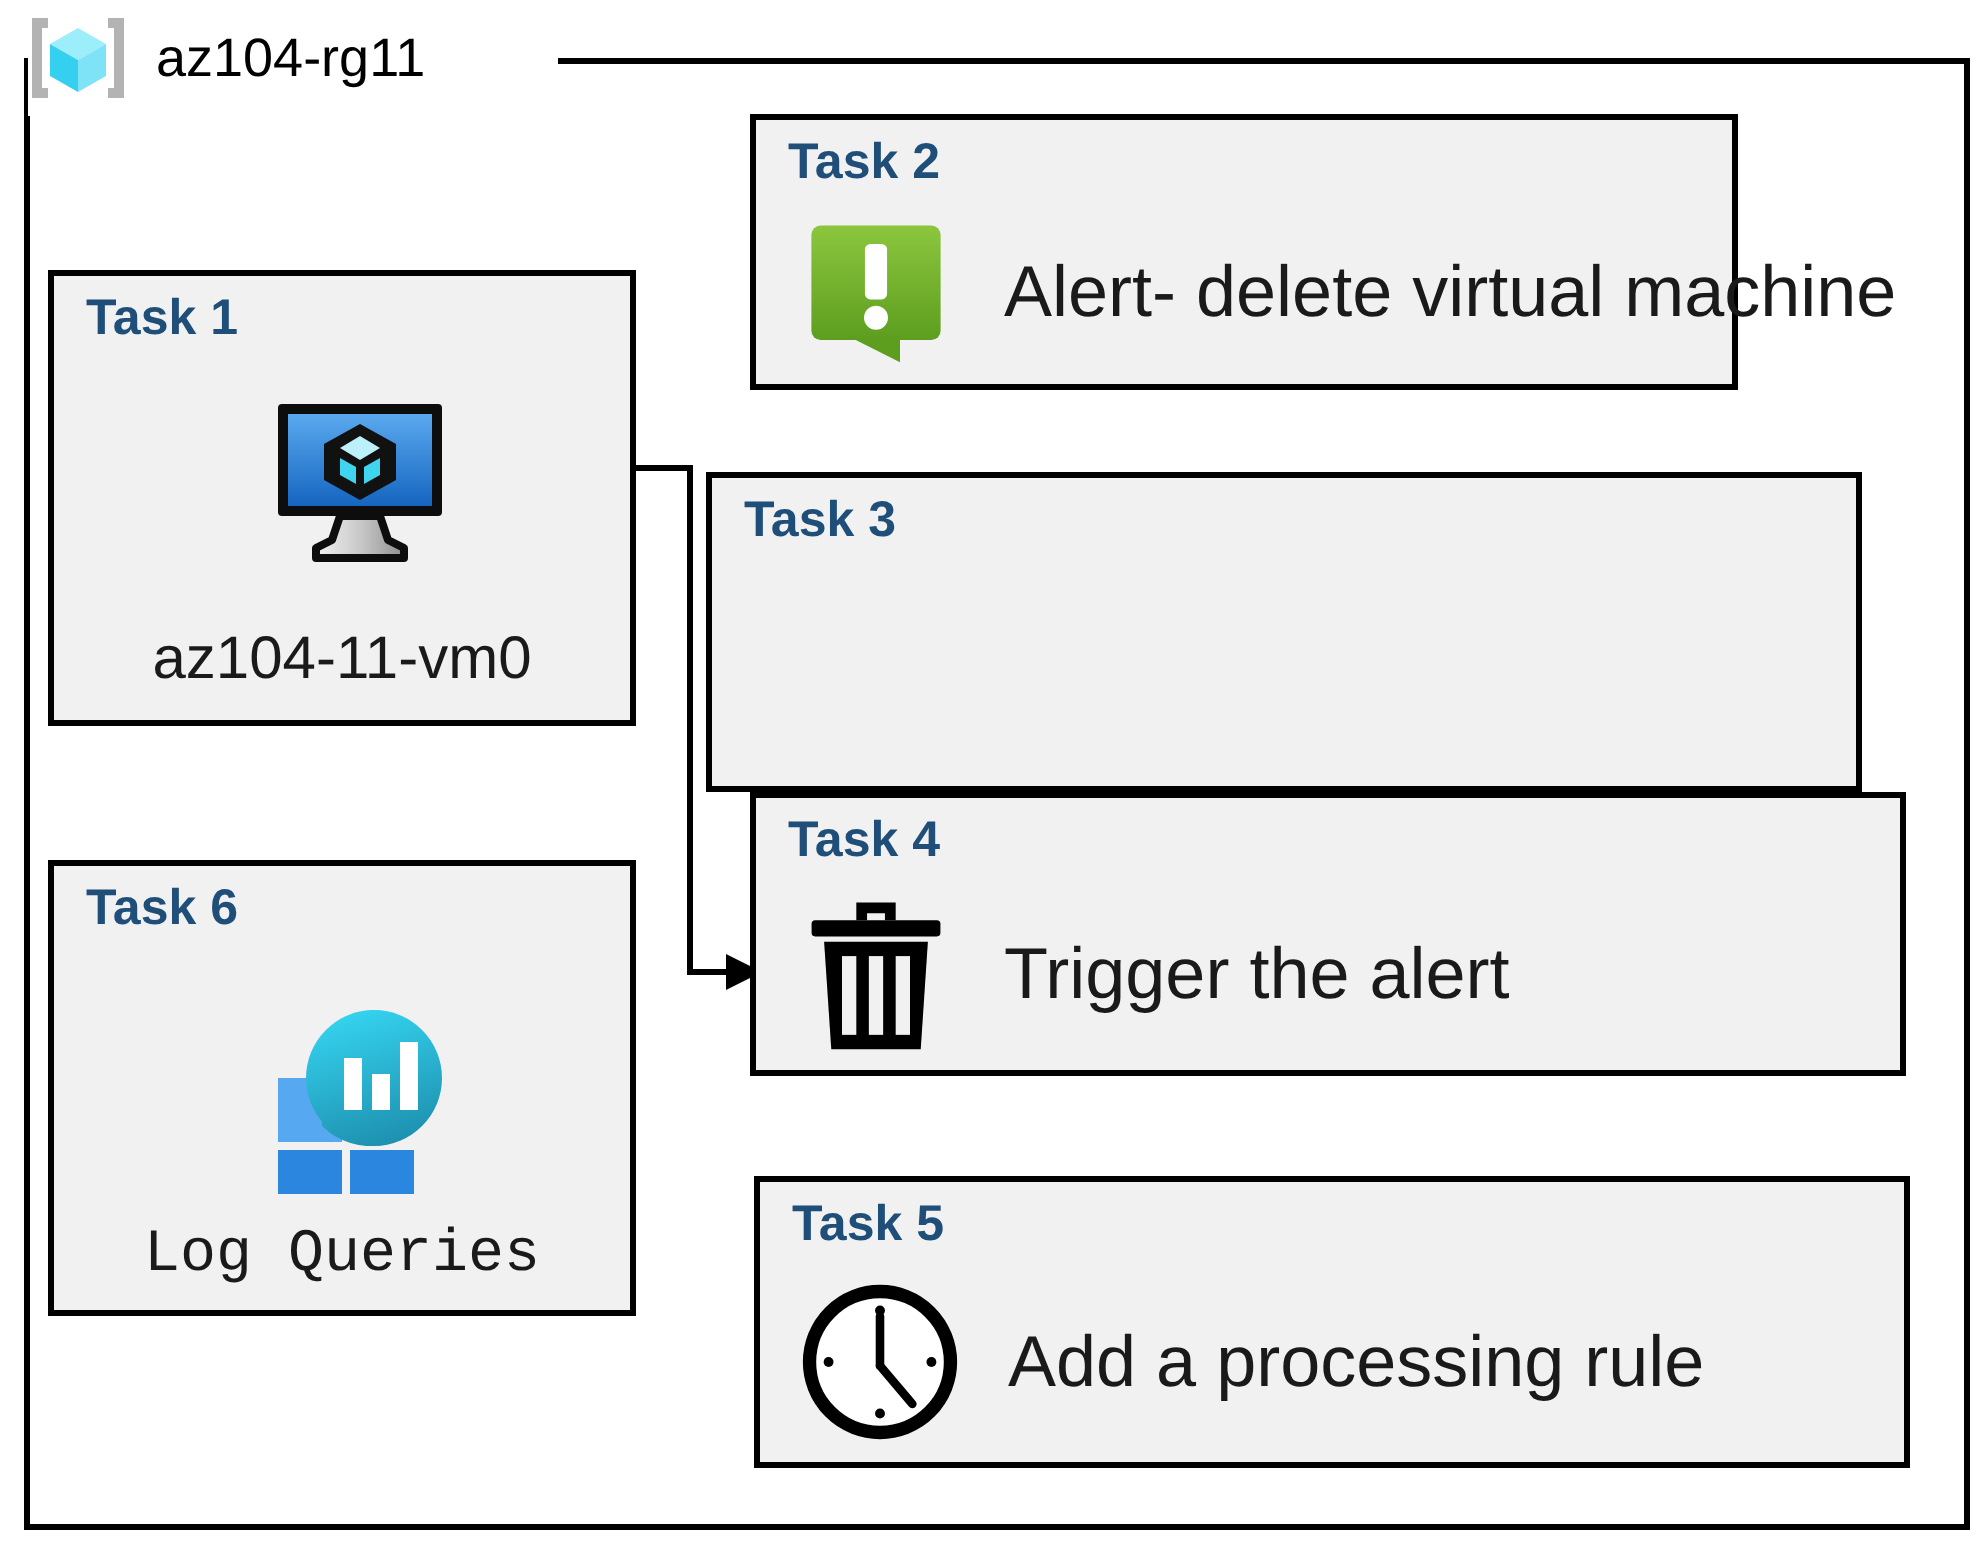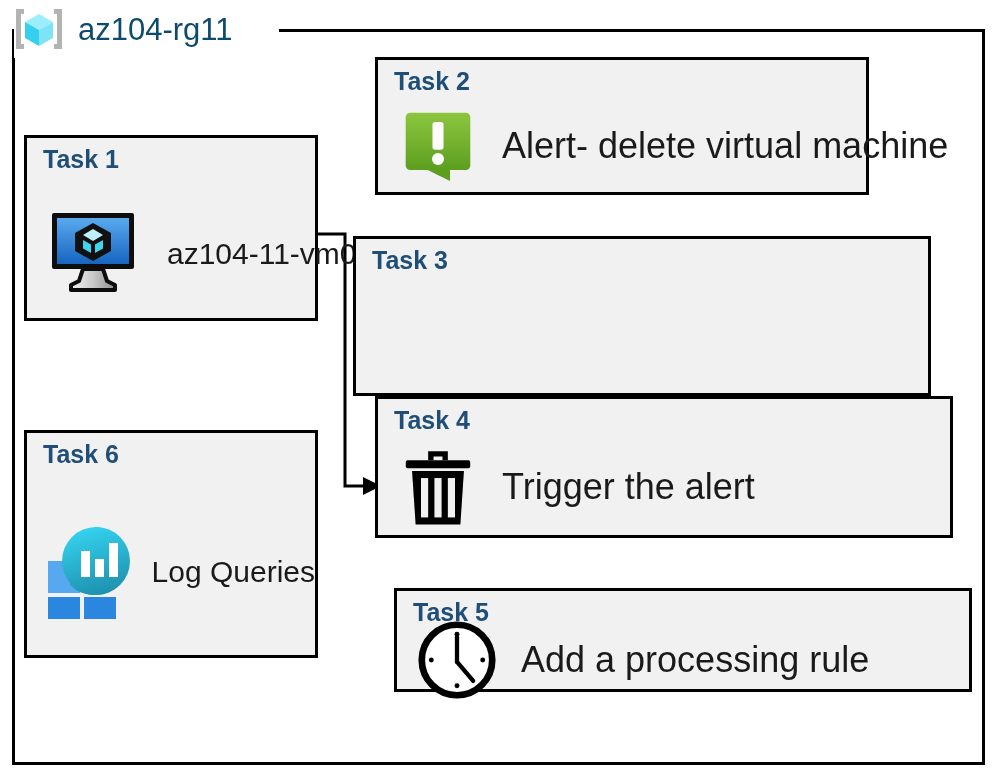--- a/index.html
+++ b/index.html
@@ -48,22 +48,22 @@
     align-items: center;
     gap: 12px;
   }
   .rg-icon {
     width: 54px;
     height: 46px;
     position: relative;
     flex: none;
   }
   .rg-name {
-    font-size: 31px;
-    color: #0c4a6e;
+    font-size: 27px;
+    color: #000000;
     white-space: nowrap;
     line-height: 1;
   }
 
   
   .card {
     position: absolute;
     background: #f1f1f1;
     border: 3px solid #000000;
     box-sizing: border-box;
@@ -105,43 +105,44 @@
   }
 
   
   .card-stack {
     position: absolute;
     left: 0;
     right: 0;
     top: 52px;
     bottom: 10px;
     display: flex;
+    flex-direction: column;
     align-items: center;
     justify-content: center;
     gap: 14px;
   }
   .stack-label {
     font-size: 30px;
     color: #1a1a1a;
     white-space: nowrap;
     line-height: 1.1;
   }
 
   
-  #card-task1 { left: 24px;  top: 135px; width: 294px; height: 186px; }
+  #card-task1 { left: 24px;  top: 135px; width: 294px; height: 228px; }
   #card-task6 { left: 24px;  top: 430px; width: 294px; height: 228px; }
   #card-task2 { left: 375px; top: 57px;  width: 494px; height: 138px; }
   #card-task3 { left: 353px; top: 236px; width: 578px; height: 160px; }
   #card-task4 { left: 375px; top: 396px; width: 578px; height: 142px; }
-  #card-task5 { left: 394px; top: 588px; width: 578px; height: 104px; text-align: right; }
+  #card-task5 { left: 377px; top: 588px; width: 578px; height: 146px; text-align: right; }
 
   
   #card-task1 .card-stack { justify-content: flex-start; padding-top: 8px; gap: 26px; }
   #card-task1 .stack-icon { margin-left: 18px; }
-  #card-task6 .card-stack { justify-content: flex-end; padding-top: 12px; gap: 10px; }
+  #card-task6 .card-stack { justify-content: flex-end; padding-top: 12px; gap: 10px; font-family: Liberation Mono, monospace; }
   #card-task6 .stack-icon { margin-left: 20px; }
 
   
   .connector {
     position: absolute;
     left: 0;
     top: 0;
     width: 992px;
     height: 774px;
     pointer-events: none;

